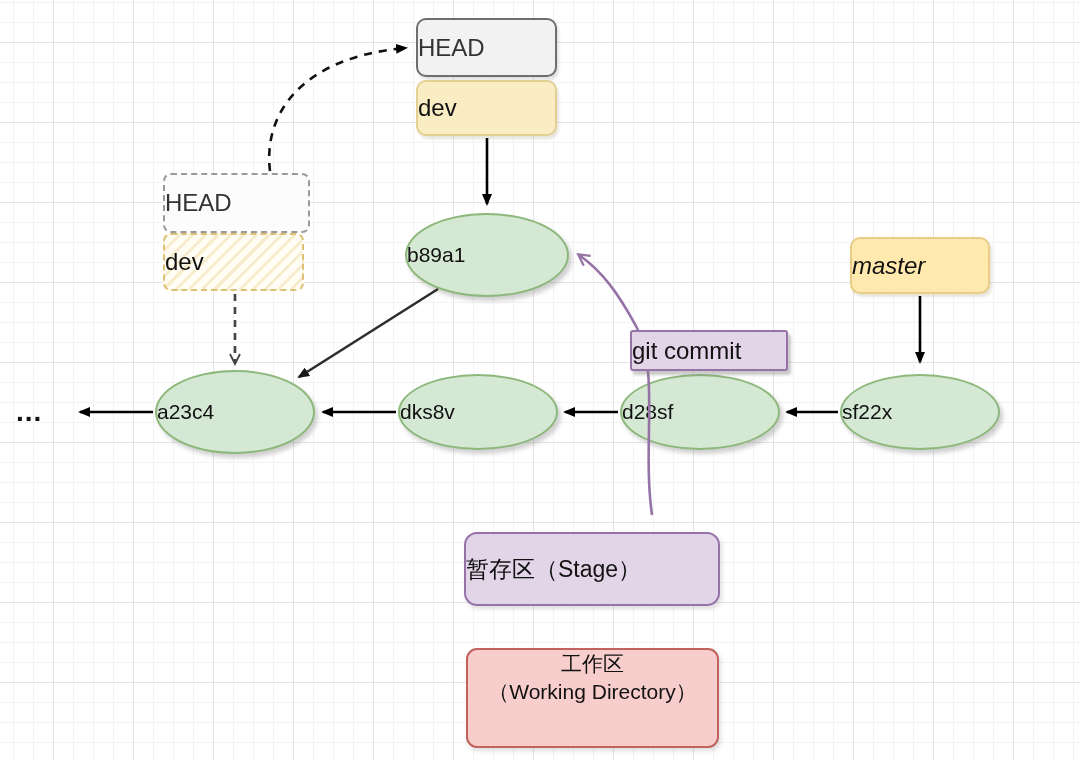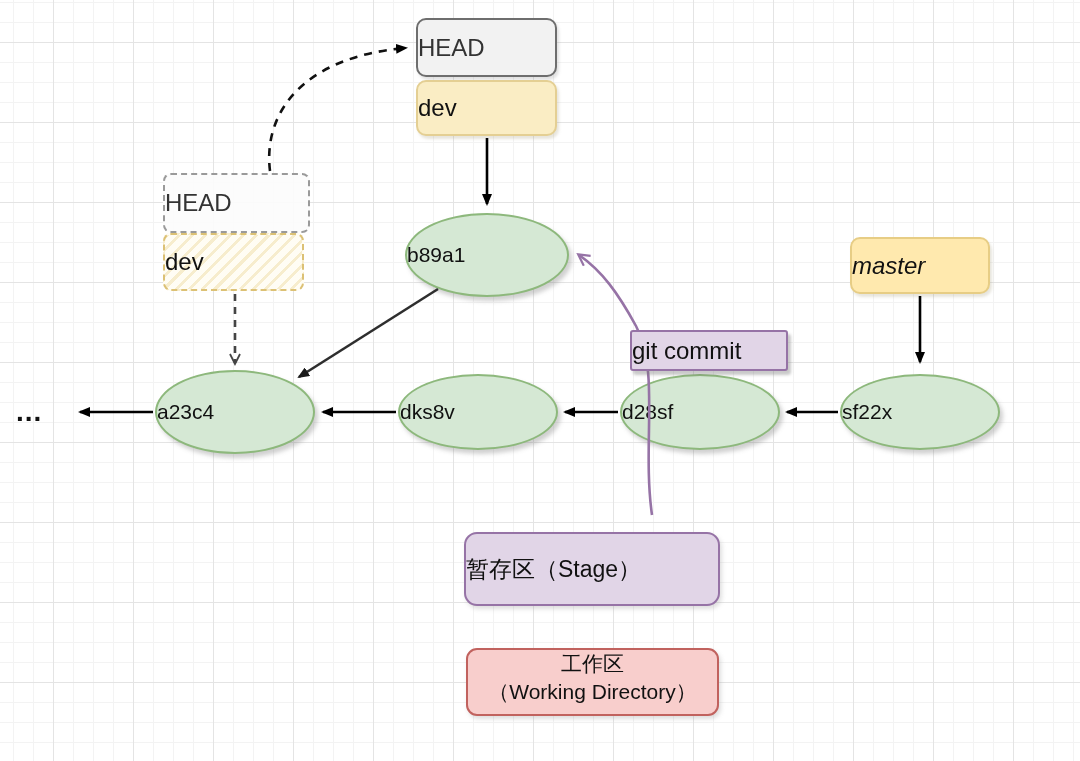--- a/index.html
+++ b/index.html
@@ -82,21 +82,21 @@
     margin-top: 43px;
   }
   .stage-box {
     left: 464px; top: 516px; width: 256px; height: 74px;
     background: #e1d5e7; border: 2.5px solid #9673a6;
     border-radius: 13px; font-size: 23px;
     box-shadow: 2px 3px 4px rgba(150,150,150,0.3);
     margin-top: 16px;
   }
   .working-box {
-    left: 466px; top: 648px; width: 253px; height: 68px;
+    left: 466px; top: 648px; width: 253px; height: 100px;
     background: #f8cecc; border: 2.5px solid #c1625e;
     border-radius: 11px; font-size: 21px; line-height: 1.35;
     box-shadow: 2px 3px 4px rgba(150,150,150,0.3);
     flex-direction: column;
   }
 
   .ellipsis {
     left: 16px; top: 392px; width: 40px; height: 40px;
     font-size: 28px; font-weight: 700; letter-spacing: 1px;
     background: transparent; border: none; box-shadow: none;

